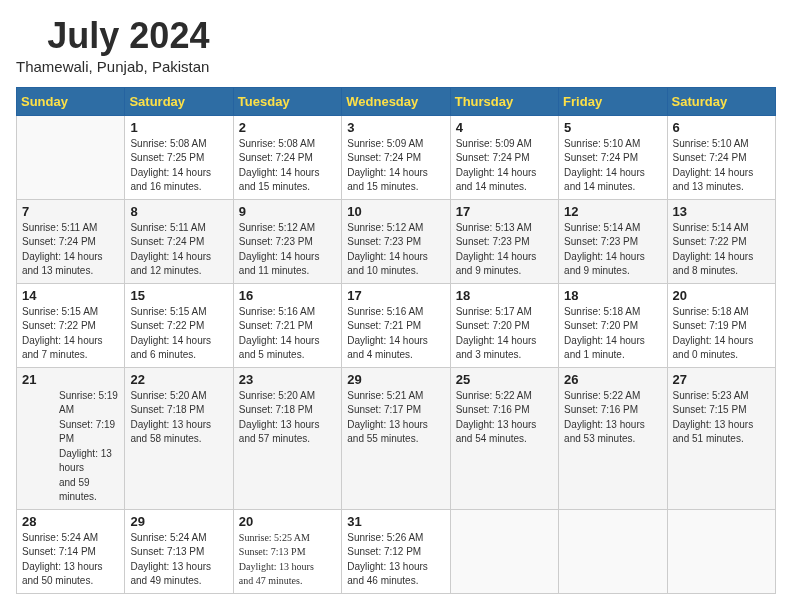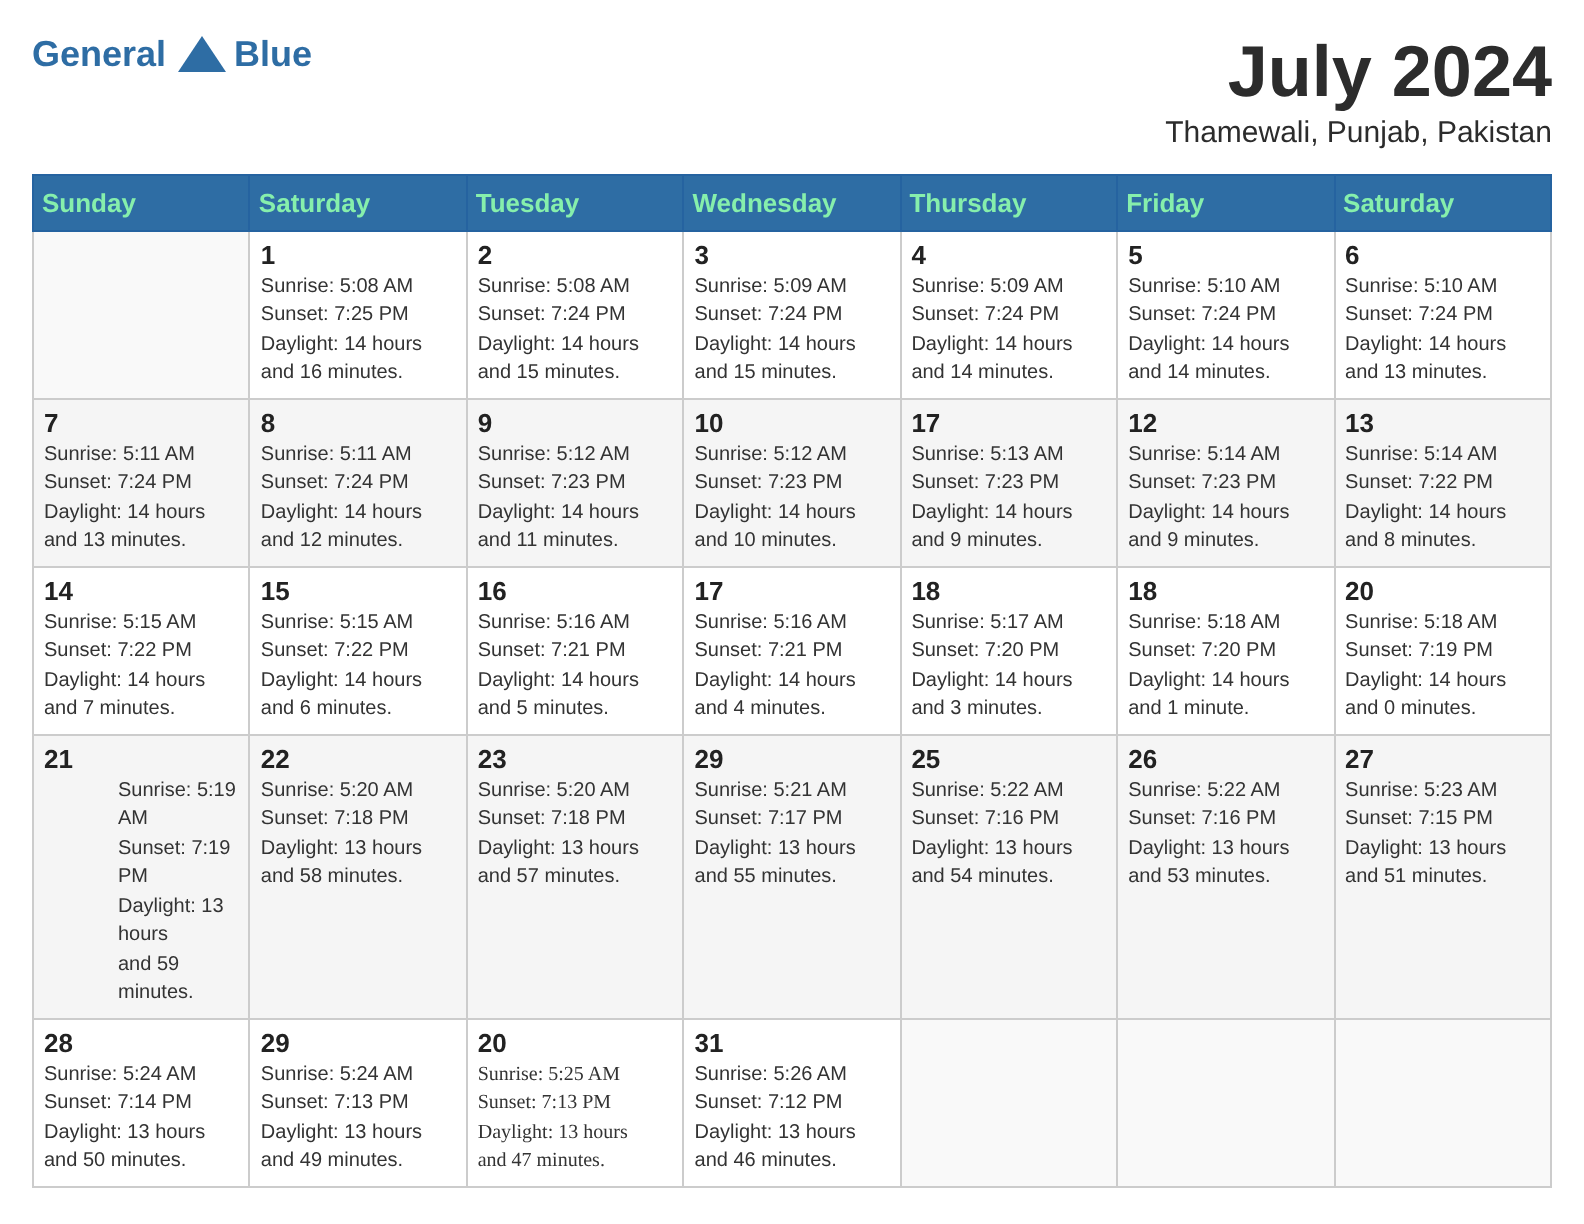--- a/index.html
+++ b/index.html
@@ -46,21 +46,21 @@
       color: #2c2c2c;
       margin-top: 2px;
     }
     .calendar {
       width: 100%;
       border-collapse: collapse;
       border: 1px solid #ccc;
     }
     .calendar th {
       background-color: #2e6da4;
-      color: #86efac;
+      color: #fde047;
       font-size: 13px;
       font-weight: bold;
       padding: 6px 4px;
       text-align: left;
       border: 1px solid #2563a0;
     }
     .calendar td {
       vertical-align: top;
       border: 1px solid #ccc;
       padding: 4px 5px;
@@ -89,31 +89,20 @@
       line-height: 1.45;
     }
     .empty-cell {
       background: #f9f9f9 !important;
     }
   </style>
 </head>
 <body>
 
 <div class="header">
-  <div class="logo">
-    <div class="logo-text">
-      <span>General</span>
-    </div>
-    <svg class="logo-icon" viewBox="0 0 28 22" xmlns="http://www.w3.org/2000/svg">
-      <polygon points="14,2 26,20 2,20" fill="#2e6da4"></polygon>
-    </svg>
-    <div class="logo-text" style="color:#2e6da4;">
-      <span>Blue</span>
-    </div>
-  </div>
   <div class="title-block">
     <div class="month-year">July 2024</div>
     <div class="location">Thamewali, Punjab, Pakistan</div>
   </div>
 </div>
 
 <table class="calendar">
   <thead>
     <tr id="weekday-header">
         <th>Sunday</th>

